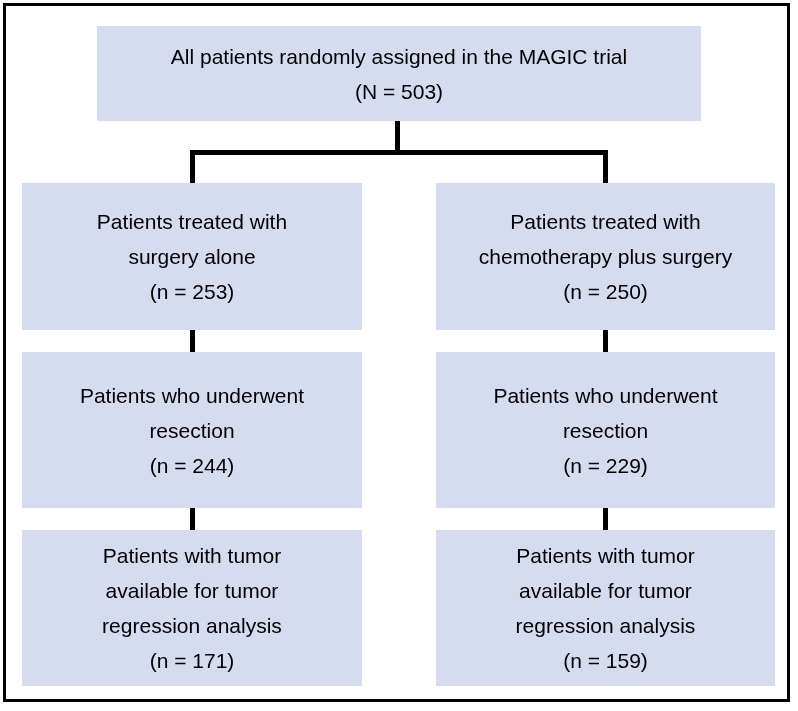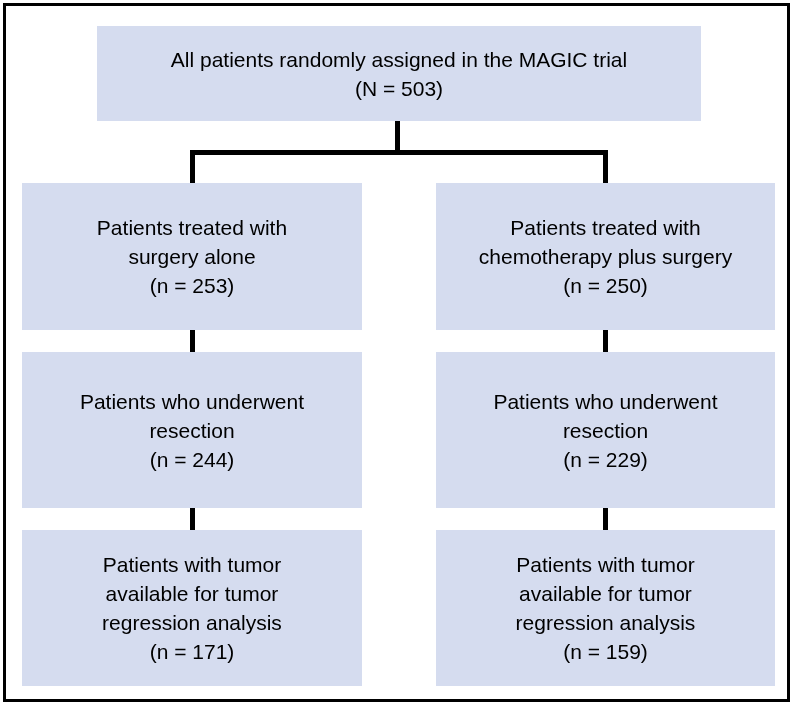--- a/index.html
+++ b/index.html
@@ -28,21 +28,21 @@
   }
   .node {
     position: absolute;
     background: #d5dcef;
     display: flex;
     align-items: center;
     justify-content: center;
     text-align: center;
     color: #000000;
     font-size: 21px;
-    line-height: 29px;
+    line-height: 35px;
     box-sizing: border-box;
     padding: 4px 8px;
   }
   .node-text {
     white-space: pre-line;
   }
   
   #node-root {
     left: 97px;
     top: 26px;

